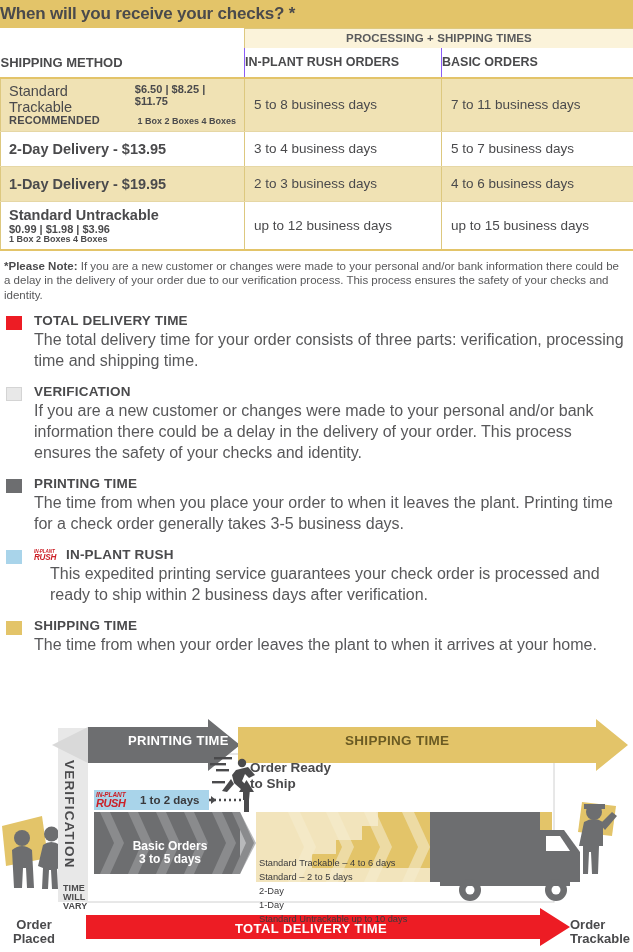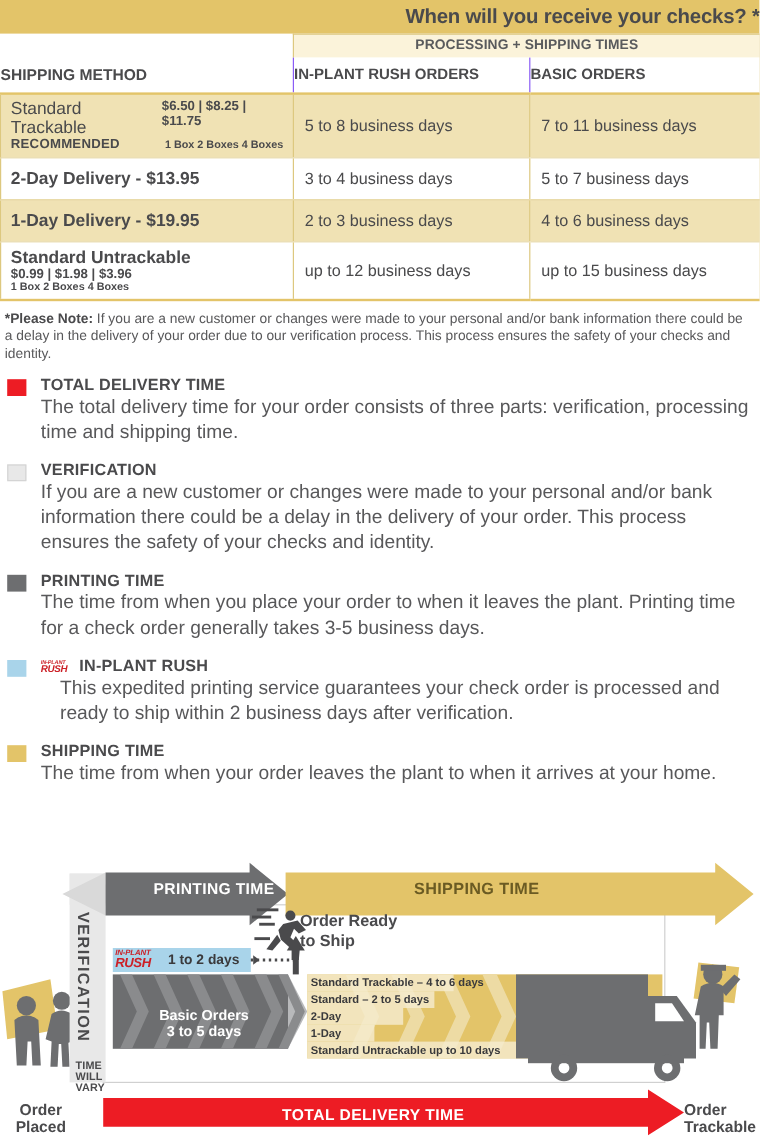--- a/index.html
+++ b/index.html
@@ -9,21 +9,21 @@
     font-family: "Liberation Sans", sans-serif;
     color: #58585a;
     overflow: hidden;
   }
   .page { position: relative; width: 633px; height: 952px; }
 
   
   .banner {
     height: 28px;
     background: #e3c469;
-    display: flex; align-items: center; justify-content: flex-end;
+    display: flex; align-items: center; justify-content: flex-start;
   }
   .banner-title {
     font-size: 17px; font-weight: bold; color: #4a4a4c;
     letter-spacing: -0.2px;
   }
 
   
   .ship-table { width: 633px; border-collapse: collapse; table-layout: fixed; }
   .ship-table td, .ship-table th { vertical-align: middle; padding: 0; }
 
@@ -153,21 +153,21 @@
     left: 4px; top: 918px; font-size: 13px; color: #4a4a4c; line-height: 1.08;
     text-align: center; width: 60px;
   }
   .lbl-orderdelivered {
     left: 570px; top: 918px; font-size: 13px; color: #4a4a4c; line-height: 1.08;
     text-align: left; width: 70px;
   }
   .lbl-total {
     left: 235px; top: 921px; font-size: 13px; color: #ffffff; letter-spacing: 0.4px;
   }
-  .ship-row-lbl { position: absolute; font-size: 9.3px; font-weight: bold; color: #3a3a3c; left: 259px; }
+  .ship-row-lbl { position: absolute; font-size: 9.3px; font-weight: normal; color: #3a3a3c; left: 259px; margin-top: 44px; }
   .rush-mini {
     position: absolute; left: 96px; top: 793px; width: 42px; height: 15px;
     display: flex; flex-direction: column; justify-content: center; line-height: 0.92;
   }
   .rush-mini .r1 { font-size: 6.5px; font-weight: bold; font-style: italic; color: #cc2027; letter-spacing: -0.1px;}
   .rush-mini .r2 { font-size: 11px; font-weight: bold; font-style: italic; color: #cc2027; letter-spacing: -0.4px;}
 </style>
 </head>
 <body>
 

